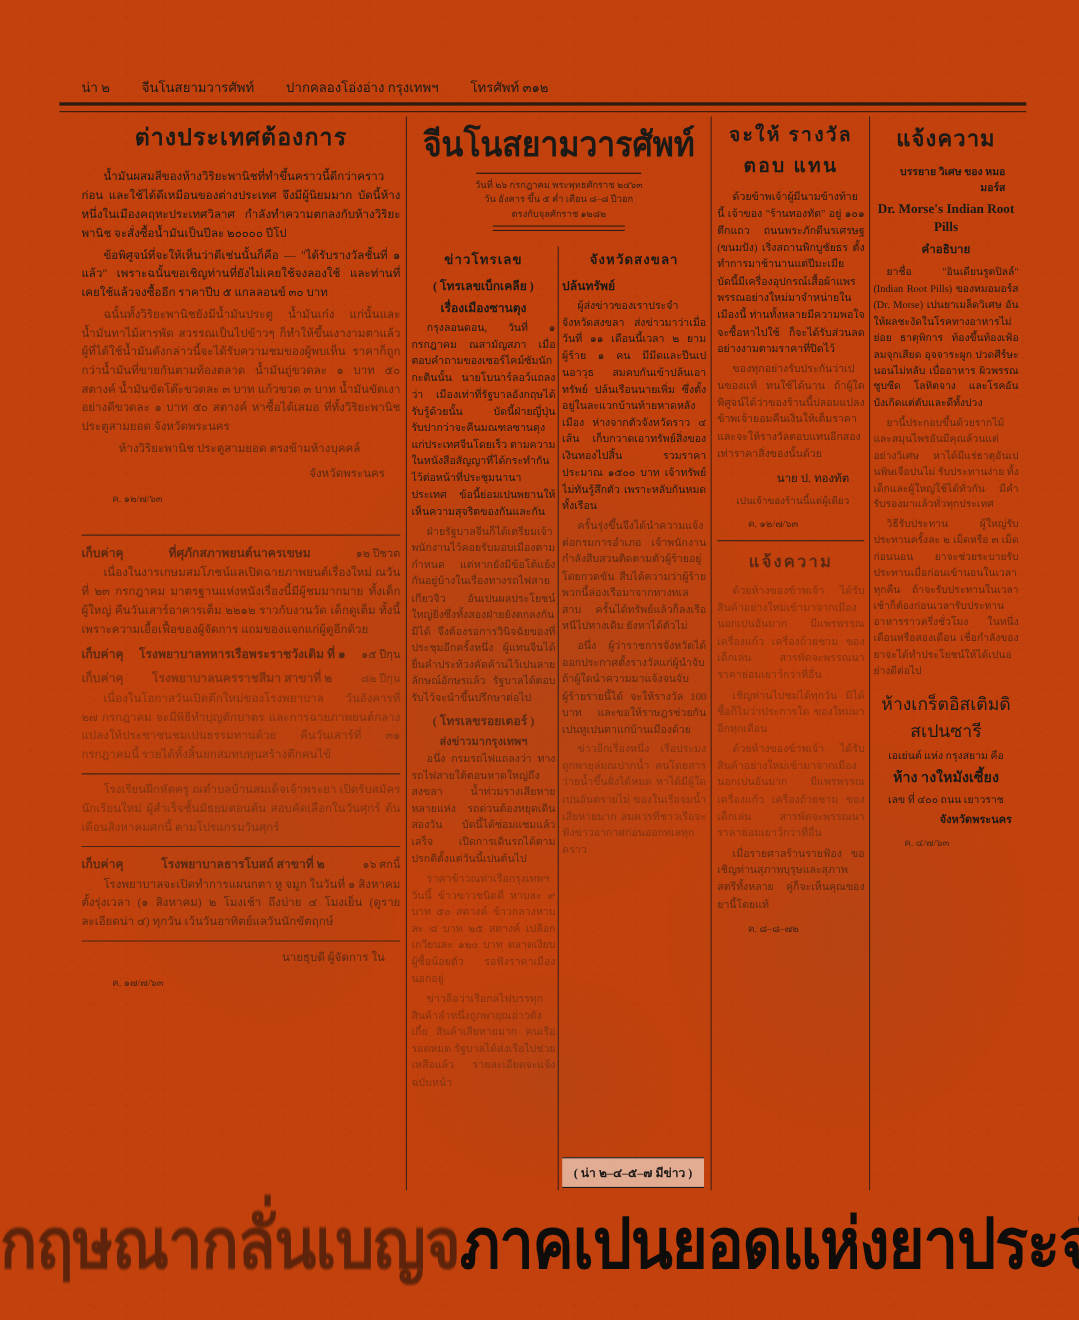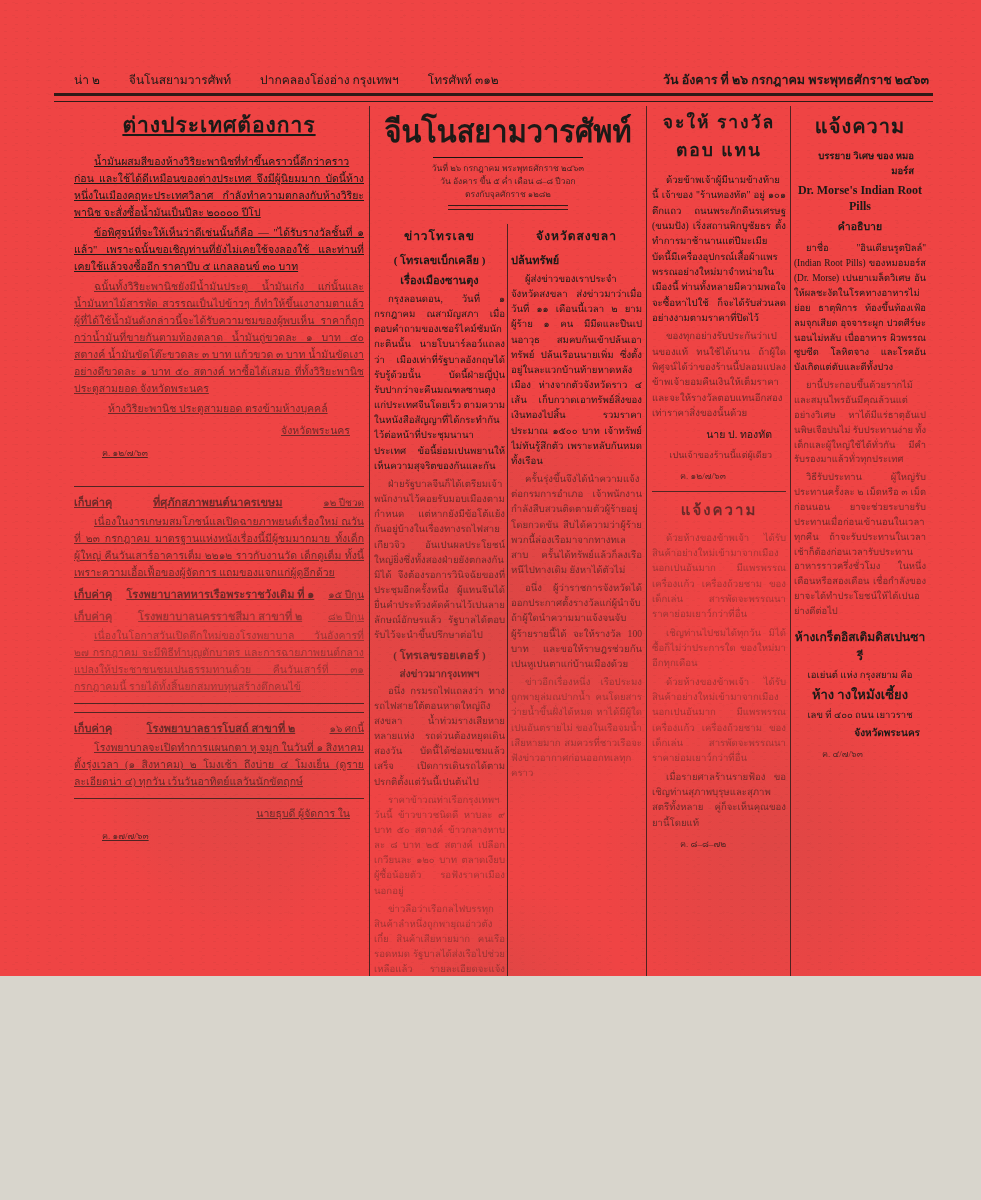--- a/index.html
+++ b/index.html
@@ -1,17 +1,17 @@
 <!DOCTYPE html>
 <html><head>
 <meta charset="utf-8">
 <style>
   html,body{margin:0;padding:0;}
   body{background:#d8d5cc;font-family:"Liberation Serif","DejaVu Serif",serif;}
-  .page{position:relative;width:981px;height:976px;margin:0 auto;background:#ef4444;color:#1c1a17;overflow:hidden;}
+  .page{position:relative;width:981px;height:1200px;margin:0 auto;background:#c2410c;color:#1c1a17;overflow:hidden;}
   
   .page::before{content:"";position:absolute;inset:0;pointer-events:none;opacity:.55;
     background-image:
       radial-gradient(rgba(40,38,34,.085) 1px, transparent 1.2px),
       radial-gradient(rgba(40,38,34,.05) 1px, transparent 1.3px),
       radial-gradient(rgba(40,38,34,.04) 1.4px, transparent 1.6px);
     background-size:11px 7px,17px 13px,29px 23px;
     background-position:0 0,5px 9px,13px 4px;}
   .stain{position:absolute;pointer-events:none;border-radius:50%;}
   .stain.s1{left:210px;top:330px;width:560px;height:560px;transform:rotate(24deg);
@@ -25,21 +25,21 @@
 
   
   .hdr-left{position:absolute;left:74px;top:70px;font-size:12px;white-space:nowrap;}
   .hdr-left span{margin-right:26px;}
   .hdr-right{position:absolute;right:52px;top:70px;font-size:12.5px;font-weight:bold;white-space:nowrap;}
   .rule-double{position:absolute;left:54px;right:48px;top:93px;height:5px;
     border-top:3px solid #171511;border-bottom:1px solid #171511;opacity:.88;}
 
   
   .col{position:absolute;top:106px;height:976px;overflow:hidden;}
-  #col1{left:74px;width:290px;text-decoration:underline;}
+  #col1{left:74px;width:290px;}
   #colmid{left:374px;width:268px;}
   #col4{left:652px;width:134px;}
   #col5{left:794px;width:132px;}
   .vrule{position:absolute;width:0;border-left:1px solid rgba(25,23,20,.75);}
   #vr1{left:369px;top:106px;height:976px;}
   #vr2{left:646px;top:106px;height:976px;}
   #vr3{left:790px;top:106px;height:976px;}
   #vrmid{left:507px;top:224px;height:858px;}
 
   .h1{font-size:21px;font-weight:bold;text-align:center;margin:2px 0 12px;letter-spacing:1px;}
@@ -74,21 +74,21 @@
     text-align:center;font-weight:bold;font-size:11px;padding:4px 0;background:rgba(246,244,237,.6);}
 
   #col4 .h1{font-size:17.5px;letter-spacing:2px;margin:2px 0 8px;}
   #col4 .p{font-size:9.6px;line-height:1.6;text-indent:14px;}
   #col5 .h1{font-size:20px;margin:4px 0 6px;}
   #col5 .p{font-size:9.4px;line-height:1.58;text-indent:12px;}
   .c5sub{text-align:right;font-size:9.5px;margin:0 12px 4px;font-weight:bold;}
   .c5en{text-align:center;font-size:12px;font-weight:bold;line-height:1.35;margin:2px 0 4px;font-family:"Liberation Serif",serif;}
   .c5word{text-align:center;font-size:10.5px;font-weight:bold;margin:4px 0 6px;}
   .agent{ text-align:center;margin-top:8px;}
-  .agent .a1{font-size:12px;font-weight:bold;}
+  .agent .a1{font-size:16px;font-weight:normal;}
   .agent .a2{font-size:9.5px;margin:2px 0;}
   .agent .a3{font-size:13px;font-weight:bold;margin:2px 0;}
   .agent .a4{font-size:9.5px;}
   .agent .a5{font-size:10px;font-weight:bold;margin-top:3px;text-align:right;padding-right:6px;}
 
   
   .banner{position:absolute;left:0;right:0;top:1086px;text-align:center;
     font-size:56px;font-weight:bold;color:#0e0d0b;white-space:nowrap;
     transform:scaleY(1.14);letter-spacing:-1px;filter:blur(.25px);}
   .banner .fadehead{opacity:.55;filter:blur(.7px);}
@@ -102,21 +102,20 @@
   <div class="stain s2"></div>
   <div class="stain s3"></div>
   <div class="stain s4"></div>
 
   <div class="hdr-left">
     <span>น่า ๒</span>
     <span>จีนโนสยามวารศัพท์</span>
     <span>ปากคลองโอ่งอ่าง กรุงเทพฯ</span>
     <span>โทรศัพท์ ๓๑๒</span>
   </div>
-  <div class="hdr-right">วัน อังคาร ที่ ๒๖ กรกฎาคม พระพุทธศักราช ๒๔๖๓</div>
   <div class="rule-double"></div>
 
   <div class="vrule" id="vr1"></div>
   <div class="vrule" id="vr2"></div>
   <div class="vrule" id="vr3"></div>
   <div class="vrule" id="vrmid"></div>
 
   <div class="col" id="col1">
     <div class="h1">ต่างประเทศต้องการ</div>
     <p class="p">น้ำมันผสมสีของห้างวิริยะพานิชที่ทำขึ้นคราวนี้ดีกว่าคราวก่อน และใช้ได้ดีเหมือนของต่างประเทศ จึงมีผู้นิยมมาก บัดนี้ห้างหนึ่งในเมืองคฤหะประเทศวิลาศ กำลังทำความตกลงกับห้างวิริยะพานิช จะสั่งซื้อน้ำมันเป็นปีละ ๒๐๐๐๐ ปีโป</p>
@@ -148,20 +147,21 @@
     <div class="ghost">
       <div class="entry-head">
         <span class="entry-label">เก็บค่าคุ</span>
         <span class="entry-title">โรงพยาบาลนครราชสีมา สาขาที่ ๒</span>
         <span class="entry-date">๘๒ ปีกุน</span>
       </div>
       <p class="p">เนื่องในโอกาสวันเปิดตึกใหม่ของโรงพยาบาล วันอังคารที่ ๒๗ กรกฎาคม จะมีพิธีทำบุญตักบาตร และการฉายภาพยนต์กลางแปลงให้ประชาชนชมเปนธรรมทานด้วย คืนวันเสาร์ที่ ๓๑ กรกฎาคมนี้ รายได้ทั้งสิ้นยกสมทบทุนสร้างตึกคนไข้</p>
     </div>
 
     <hr class="hr">
+    <p class="p ghost">โรงเรียนฝึกหัดครู ณตำบลบ้านสมเด็จเจ้าพระยา เปิดรับสมัครนักเรียนใหม่ ผู้สำเร็จชั้นมัธยมตอนต้น สอบคัดเลือกในวันศุกร์ ต้นเดือนสิงหาคมศกนี้ ตามโปรแกรมวันศุกร์</p>
     <hr class="hr">
 
     <div class="dim">
       <div class="entry-head">
         <span class="entry-label">เก็บค่าคุ</span>
         <span class="entry-title">โรงพยาบาลธารโบสถ์ สาขาที่ ๒</span>
         <span class="entry-date">๑๖ ศกนี้</span>
       </div>
       <p class="p">โรงพยาบาลจะเปิดทำการแผนกตา หู จมูก ในวันที่ ๑ สิงหาคม ตั้งรุ่งเวลา (๑ สิงหาคม) ๒ โมงเช้า ถึงบ่าย ๔ โมงเย็น (ดูรายละเอียดน่า ๔) ทุกวัน เว้นวันอาทิตย์แลวันนักขัตฤกษ์</p>
     </div>

